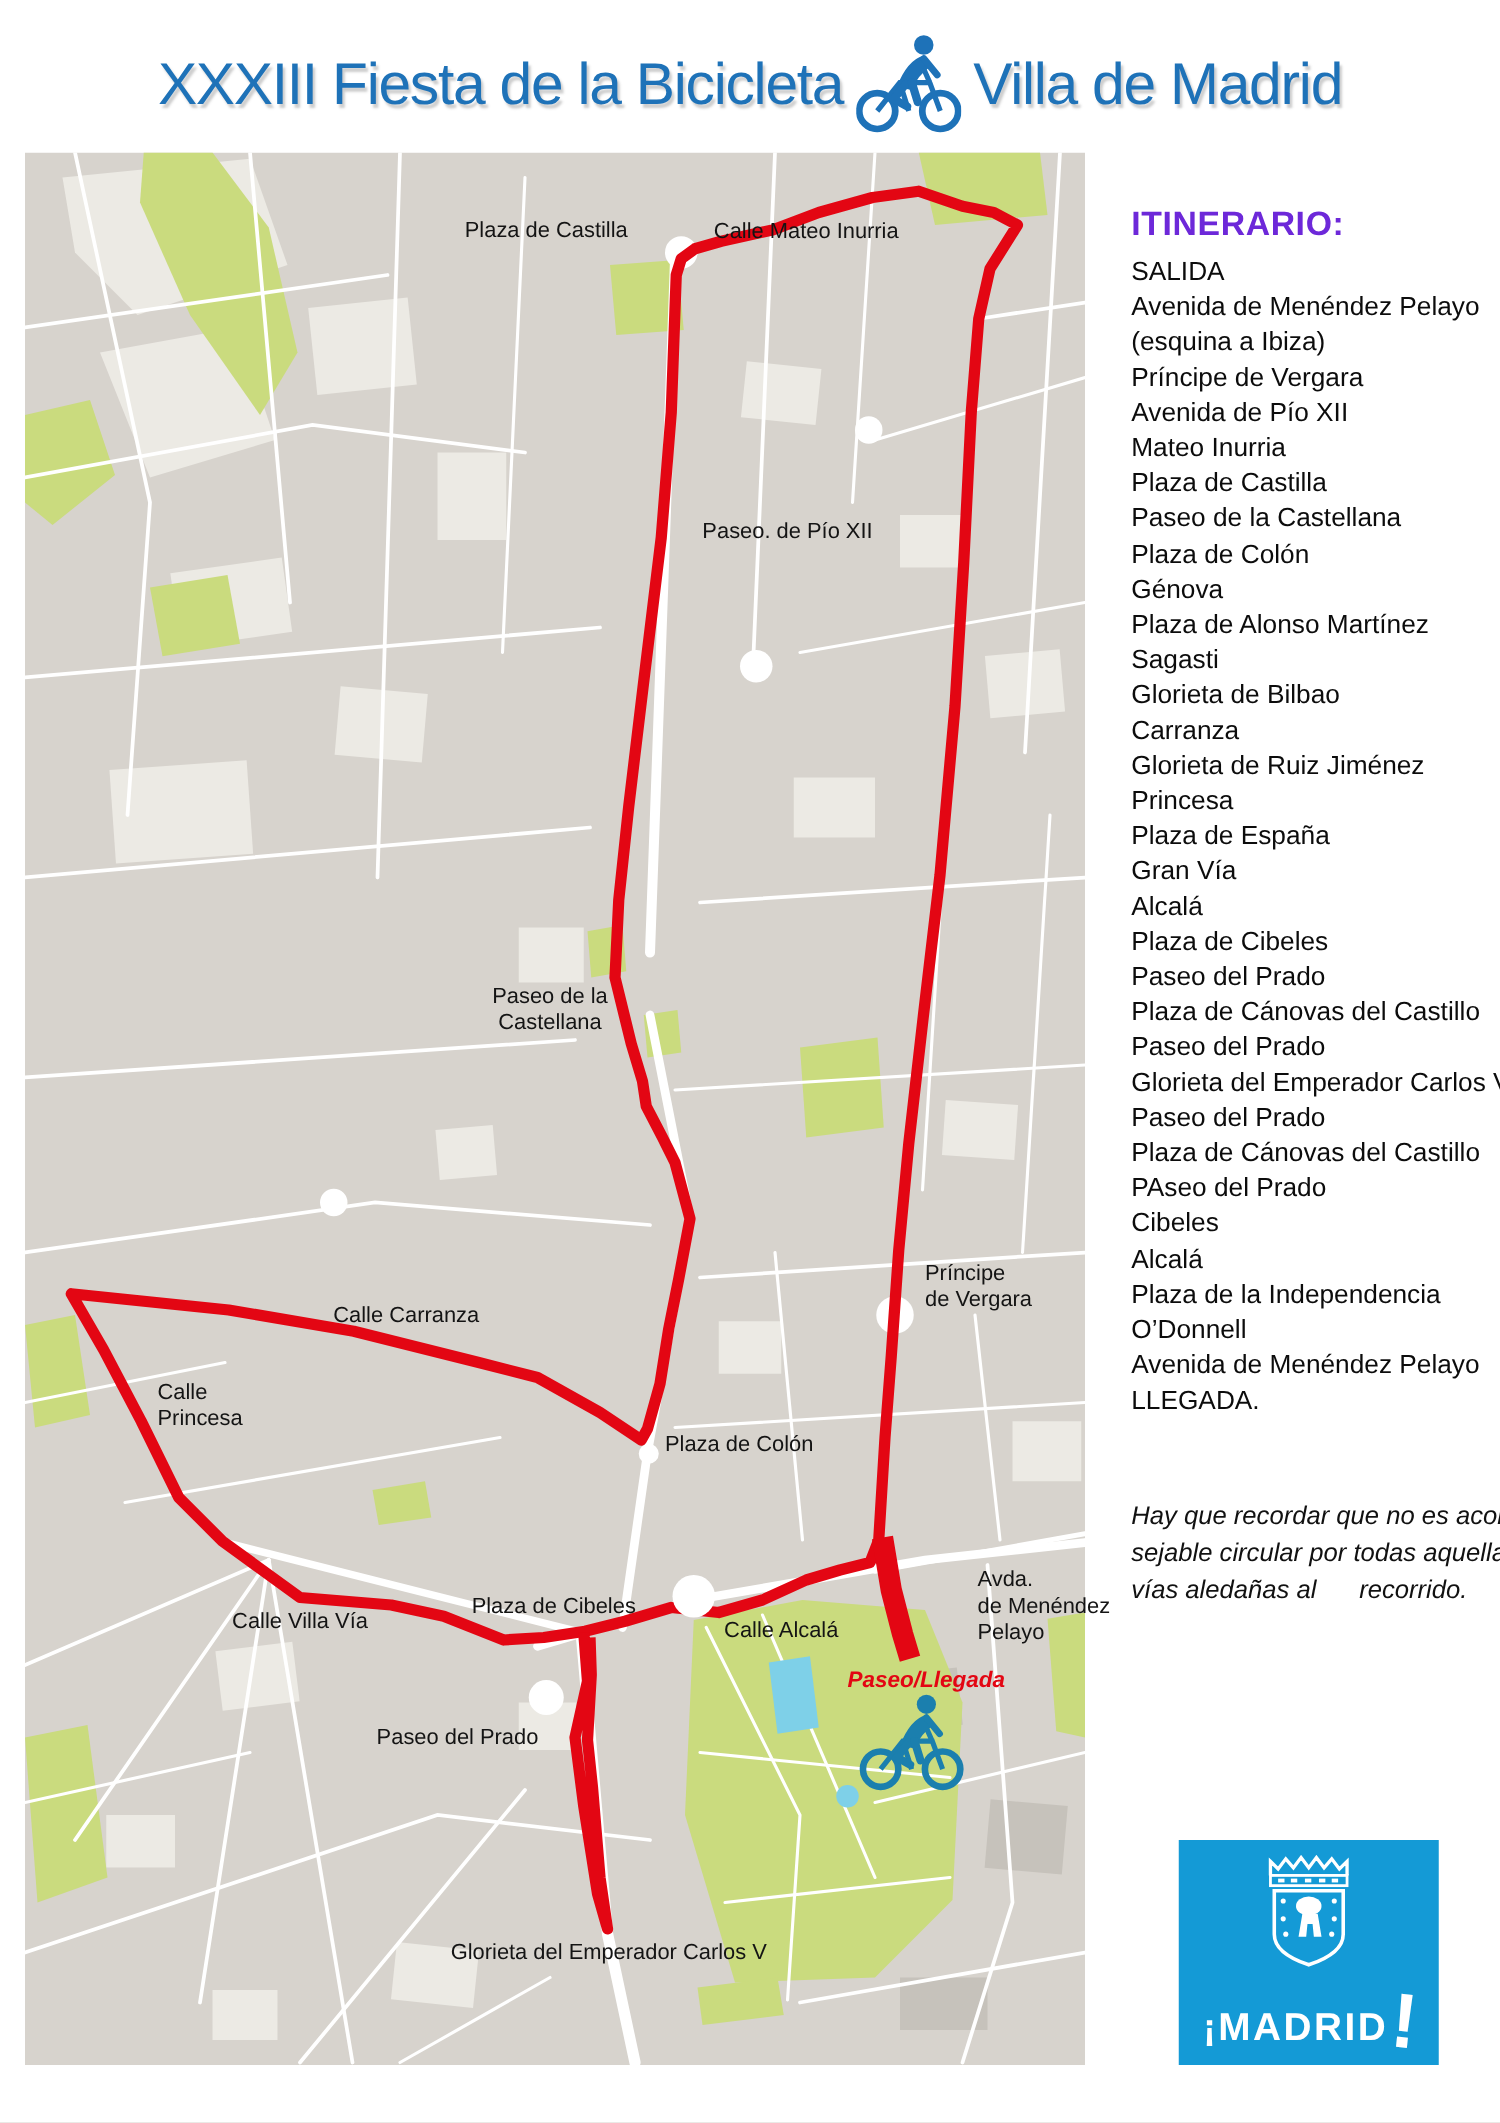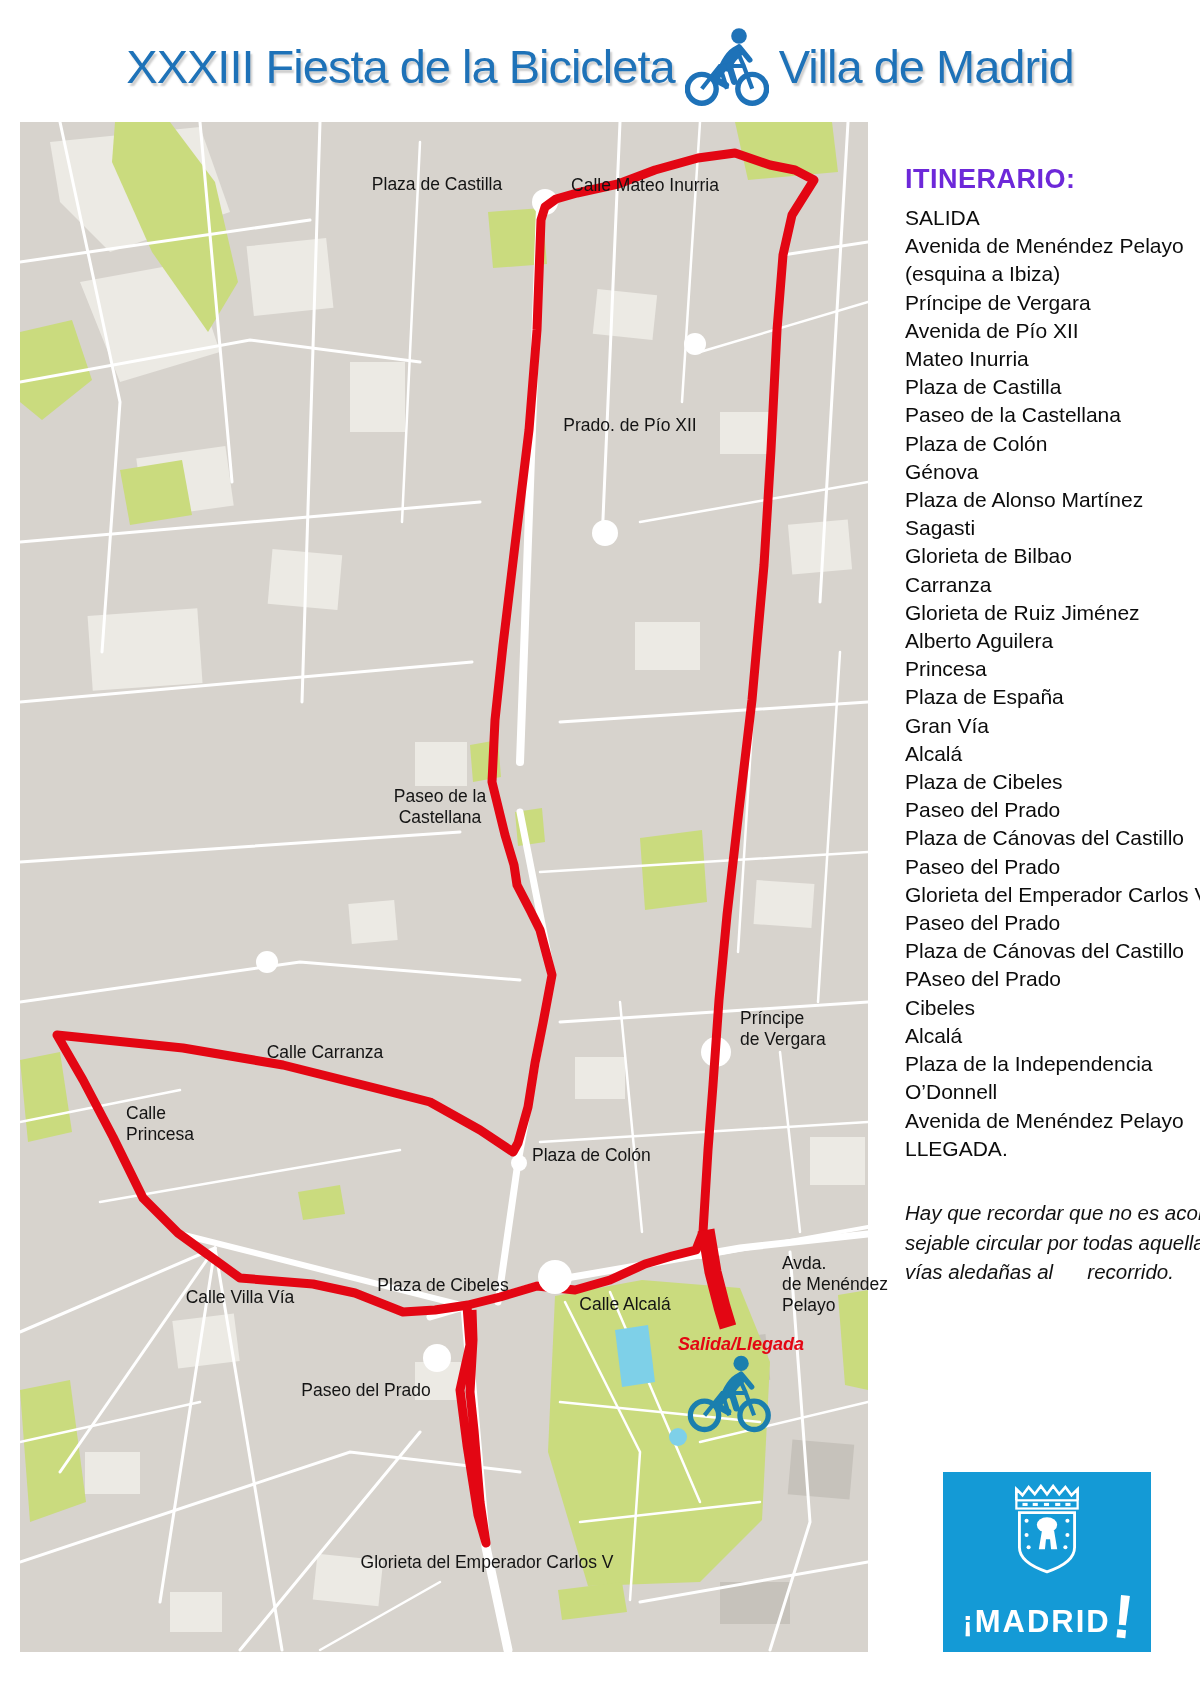--- a/index.html
+++ b/index.html
@@ -223,36 +223,36 @@
 
     <g transform="translate(668,1232) scale(1.18)" color="#1b7fae">
       <use href="#cyclist-symbol"></use>
     </g>
   </svg>
 </div>
 
 <div id="map-labels">
     <div class="map-label center" style="left: 437px; top: 184px;">Plaza de Castilla</div>
     <div class="map-label center" style="left: 645px; top: 185px;">Calle Mateo Inurria</div>
-    <div class="map-label center" style="left: 630px; top: 425px;">Prado. de Pío XII</div>
+    <div class="map-label center" style="left: 630px; top: 425px;">Paseo. de Pío XII</div>
     <div class="map-label center" style="left: 440px; top: 807px;">Paseo de la
 Castellana</div>
     <div class="map-label " style="left: 740px; top: 1008px;">Príncipe
 de Vergara</div>
     <div class="map-label center" style="left: 325px; top: 1052px;">Calle Carranza</div>
     <div class="map-label " style="left: 126px; top: 1103px;">Calle
 Princesa</div>
     <div class="map-label " style="left: 532px; top: 1145px;">Plaza de Colón</div>
     <div class="map-label center" style="left: 240px; top: 1297px;">Calle Villa Vía</div>
     <div class="map-label center" style="left: 443px; top: 1285px;">Plaza de Cibeles</div>
     <div class="map-label center" style="left: 625px; top: 1304px;">Calle Alcalá</div>
     <div class="map-label " style="left: 738px; top: 1253px; margin-left: 44px;">Avda.
 de Menéndez
 Pelayo</div>
-    <div class="map-label center red" style="left: 741px; top: 1344px;">Salida/Llegada</div>
+    <div class="map-label center red" style="left: 741px; top: 1344px;">Paseo/Llegada</div>
     <div class="map-label center" style="left: 366px; top: 1390px;">Paseo del Prado</div>
     <div class="map-label center" style="left: 487px; top: 1562px;">Glorieta del Emperador Carlos V</div>
   </div>
 
 <div id="itinerary">
   <h2>ITINERARIO:</h2>
   <ul id="itinerary-list">
       <li>SALIDA</li>
       <li>Avenida de Menéndez Pelayo</li>
       <li>(esquina a Ibiza)</li>
@@ -261,21 +261,20 @@
       <li>Mateo Inurria</li>
       <li>Plaza de Castilla</li>
       <li>Paseo de la Castellana</li>
       <li>Plaza de Colón</li>
       <li>Génova</li>
       <li>Plaza de Alonso Martínez</li>
       <li>Sagasti</li>
       <li>Glorieta de Bilbao</li>
       <li>Carranza</li>
       <li>Glorieta de Ruiz Jiménez</li>
-      <li>Alberto Aguilera</li>
       <li>Princesa</li>
       <li>Plaza de España</li>
       <li>Gran Vía</li>
       <li>Alcalá</li>
       <li>Plaza de Cibeles</li>
       <li>Paseo del Prado</li>
       <li>Plaza de Cánovas del Castillo</li>
       <li>Paseo del Prado</li>
       <li>Glorieta del Emperador Carlos V</li>
       <li>Paseo del Prado</li>

